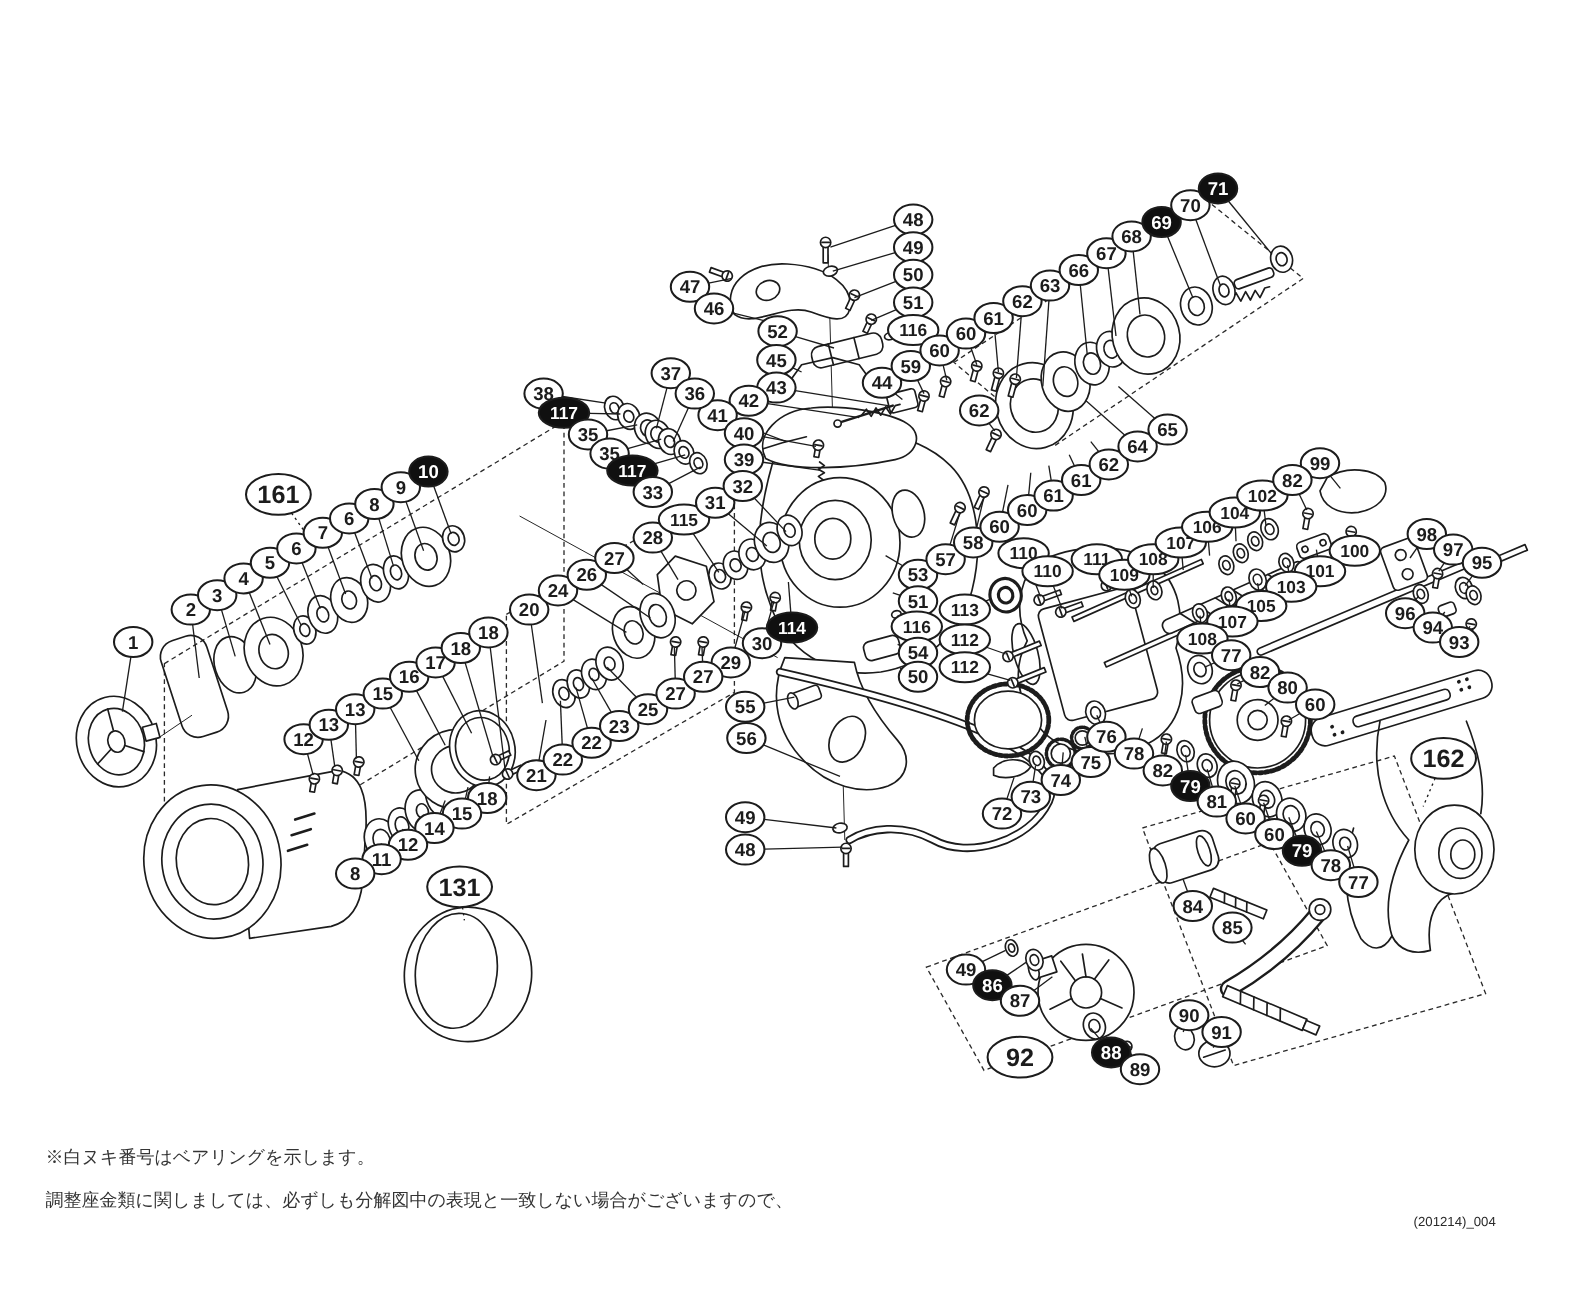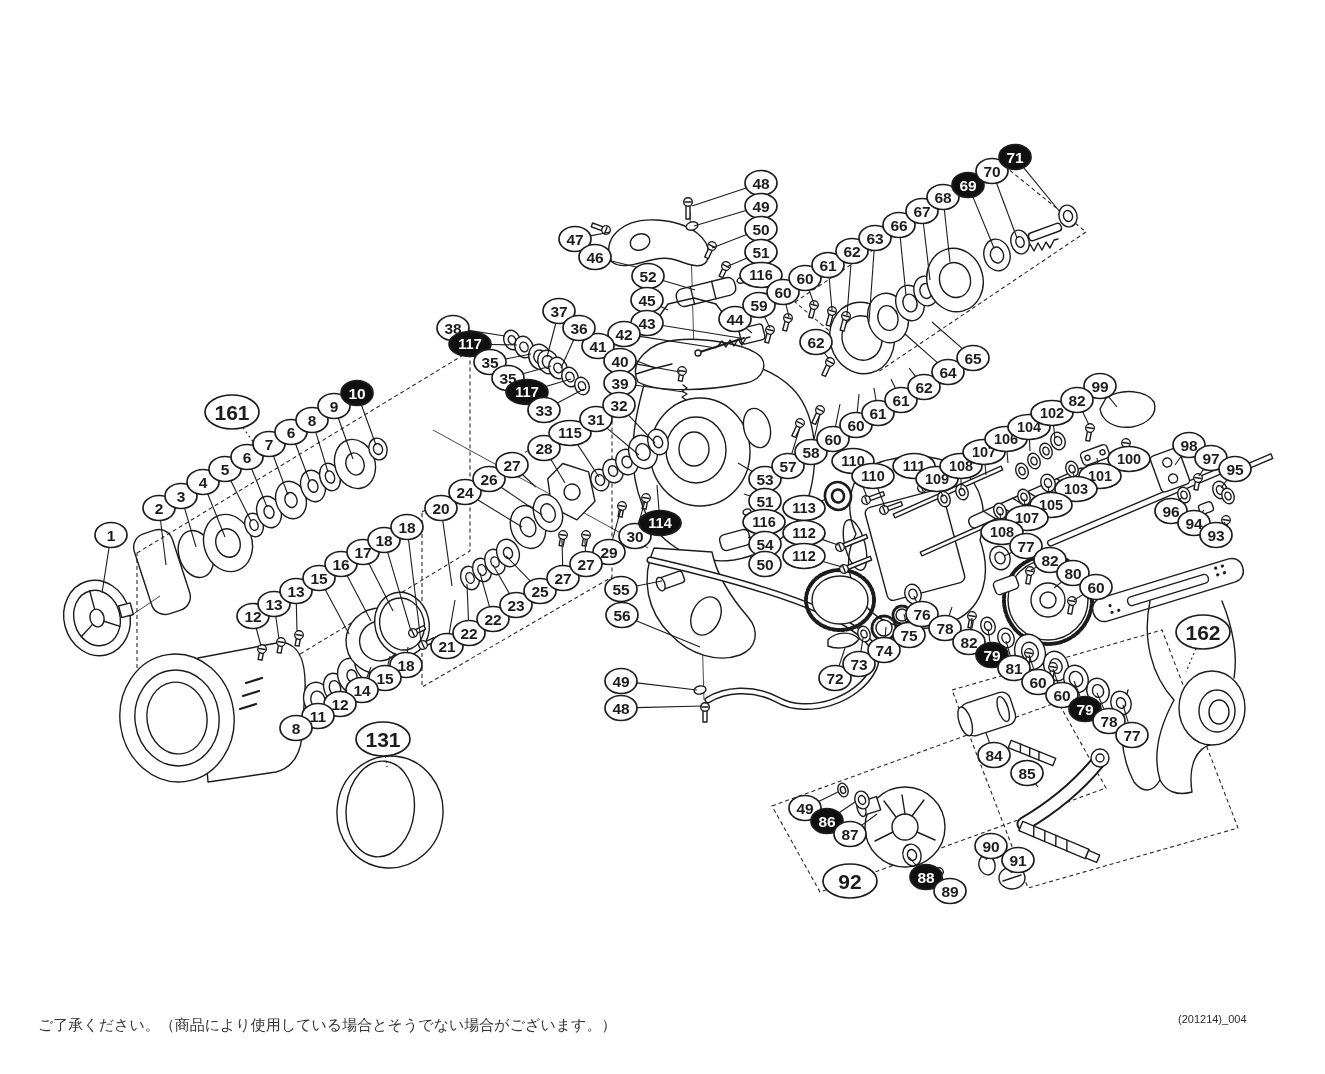--- a/index.html
+++ b/index.html
@@ -1507,16 +1507,17 @@
           <ellipse cx="991" cy="846" rx="16" ry="12.5" fill="#ffffff" stroke="#1c1c1c" stroke-width="1.7"></ellipse>
           <text x="991" y="846" text-anchor="middle" dy="0.36em" font-family="&quot;Liberation Sans&quot;,sans-serif" font-weight="bold" font-size="15.5" fill="#1c1c1c">90</text>
         </g>
         <g>
           <ellipse cx="1018" cy="860" rx="16" ry="12.5" fill="#ffffff" stroke="#1c1c1c" stroke-width="1.7"></ellipse>
           <text x="1018" y="860" text-anchor="middle" dy="0.36em" font-family="&quot;Liberation Sans&quot;,sans-serif" font-weight="bold" font-size="15.5" fill="#1c1c1c">91</text>
         </g>
       </g>
 </svg>
 
-<div class="note note3">ご了承ください。（商品により使用している場合とそうでない場合がございます。）</div>
+<div class="note note1">※白ヌキ番号はベアリングを示します。</div>
+<div class="note note2">調整座金類に関しましては、必ずしも分解図中の表現と一致しない場合がございますので、</div>
 <div class="doccode">(201214)_004</div>
 
 </div>
 
 </body></html>

